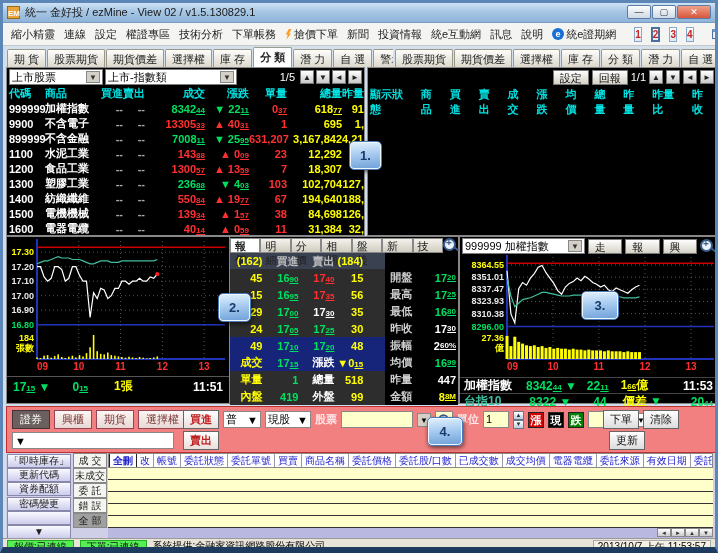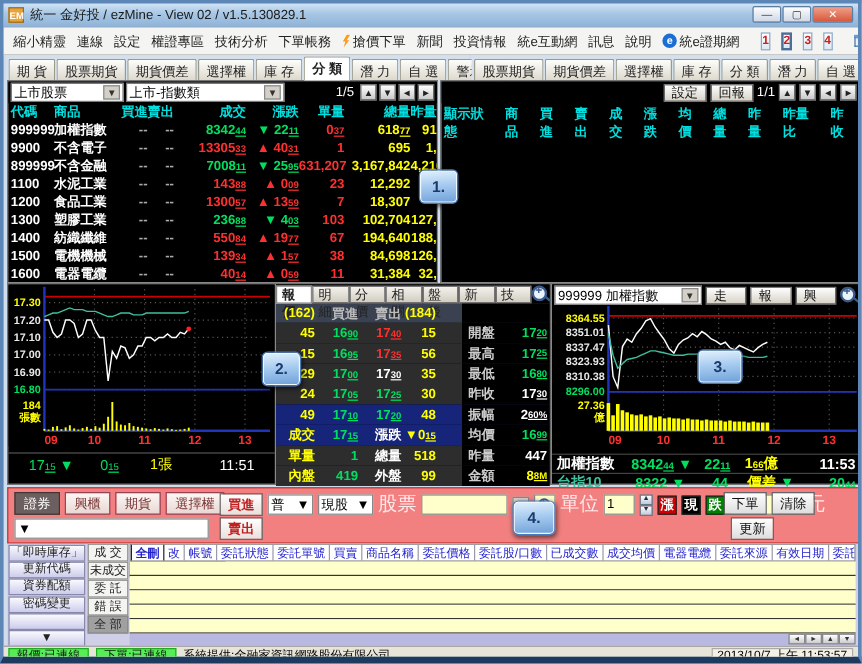--- a/index.html
+++ b/index.html
@@ -54,21 +54,21 @@
   .c-prev{width:22px;text-align:right;color:#ffff00;overflow:hidden;white-space:nowrap;}
   .up{color:#ff3030;} .dn{color:#00e060;} .flat{color:#fff;} .amt{color:#ffff00;}
   .sub{font-size:8px;text-decoration:underline;}
   .whead{display:flex;color:#00e0e0;font-size:11px;font-weight:bold;padding:1px 2px;gap:7px;}
   .btn3d{background:linear-gradient(#fefefe,#d6d2c6);border:1px solid #777;font-size:11px;padding:0 6px;height:15px;line-height:14px;color:#111;}
   
   .chartL{left:3px;top:233px;width:224px;height:168px;}
   .obpanel{left:227px;top:233px;width:229px;height:168px;border-left:none;}
   .chartR{left:456px;top:233px;width:259px;height:168px;}
   .ctitle{height:13px;color:#eee;font-size:11px;padding-left:3px;}
-  .cfooter{height:20px;border-top:1px solid #555;display:flex;align-items:center;font-size:12px;font-weight:normal;gap:4px;padding:0 17px;}
+  .cfooter{height:20px;border-top:1px solid #555;display:flex;align-items:center;font-size:12px;font-weight:bold;gap:4px;padding:0 6px;}
   .obtabs{height:16px;display:flex;align-items:flex-end;background:#000;}
   .obtab{font-size:11px;background:linear-gradient(#f4f2ec,#d0ccc0);border:1px solid #888;padding:0 4px;height:15px;line-height:14px;color:#222;}
   .obtab.active{background:#fff;font-weight:bold;}
   .obhead{height:16px;display:flex;align-items:center;background:#3a4150;color:#bbb;font-size:11px;font-weight:bold;}
   .obrow{height:17px;display:flex;align-items:center;font-size:11px;font-weight:bold;background:#2d2d2d;}
   .obrow.hl{background:#16257a;}
   .ob-q1{width:36px;text-align:right;color:#ffff00;}
   .ob-bid{width:40px;text-align:right;}
   .ob-ask{width:40px;text-align:right;}
   .ob-q2{width:32px;text-align:right;color:#ffff00;}
@@ -76,21 +76,21 @@
   .ob-val{width:42px;text-align:right;background:#000;height:100%;display:flex;align-items:center;justify-content:flex-end;padding-right:2px;}
   .rtop{height:18px;display:flex;align-items:center;gap:3px;padding:1px 2px;background:#000;}
   .rfoot{height:16px;display:flex;align-items:center;font-size:12px;font-weight:bold;padding:0 4px;border-top:1px solid #444;}
   
   .trade{position:absolute;left:3px;top:403px;width:712px;height:47px;background:#f28080;border:1px solid #c03030;}
   .trow{position:absolute;display:flex;align-items:center;gap:4px;}
   .ttab{font-size:11px;border:1px solid #945;background:linear-gradient(#fdf6f4,#e8d8d4);padding:1px 7px;color:#733;}
   .ttab.active{background:#6b5f5f;color:#fff;border-color:#433;}
   .buybtn,.sellbtn{background:linear-gradient(#fff,#e8e0dc);border:1px solid #666;font-size:11px;font-weight:bold;padding:1px 6px;color:#c02020;}
   .tsel{background:#fff;border:1px solid #888;font-size:11px;height:17px;display:flex;align-items:center;justify-content:space-between;padding:0 2px;}
-  .tlabel{font-size:16px;color:#ffe8ea;font-weight:normal;}
+  .tlabel{font-size:11px;color:#ffe8ea;font-weight:bold;}
   .tinput{background:#ffffcc;border:1px solid #888;height:17px;}
   .spin{width:11px;height:17px;display:flex;flex-direction:column;}
   .spin div{flex:1;background:linear-gradient(#fff,#bcd);border:1px solid #678;font-size:6px;line-height:7px;text-align:center;color:#234;}
   .pbtn{width:16px;height:16px;color:#fff;font-size:11px;font-weight:bold;text-align:center;line-height:15px;border:1px solid #222;}
   .actbtn{background:linear-gradient(#fff,#ddd);border:1px solid #666;font-size:11px;padding:1px 6px;color:#111;}
   
   .bottom{position:absolute;left:3px;top:450px;width:712px;height:85px;background:#cfcfe8;}
   .sidebtn{position:absolute;left:1px;width:64px;height:14px;background:linear-gradient(#fafaff,#ccccec);border:1px solid #8888aa;font-size:10px;text-align:center;line-height:12px;color:#222;}
   .filter{position:absolute;left:67px;width:34px;height:15px;background:#f4f4f0;border:1px solid #888;font-size:10px;text-align:center;line-height:13px;color:#222;}
   .filter.active{background:#a0a0a0;}

